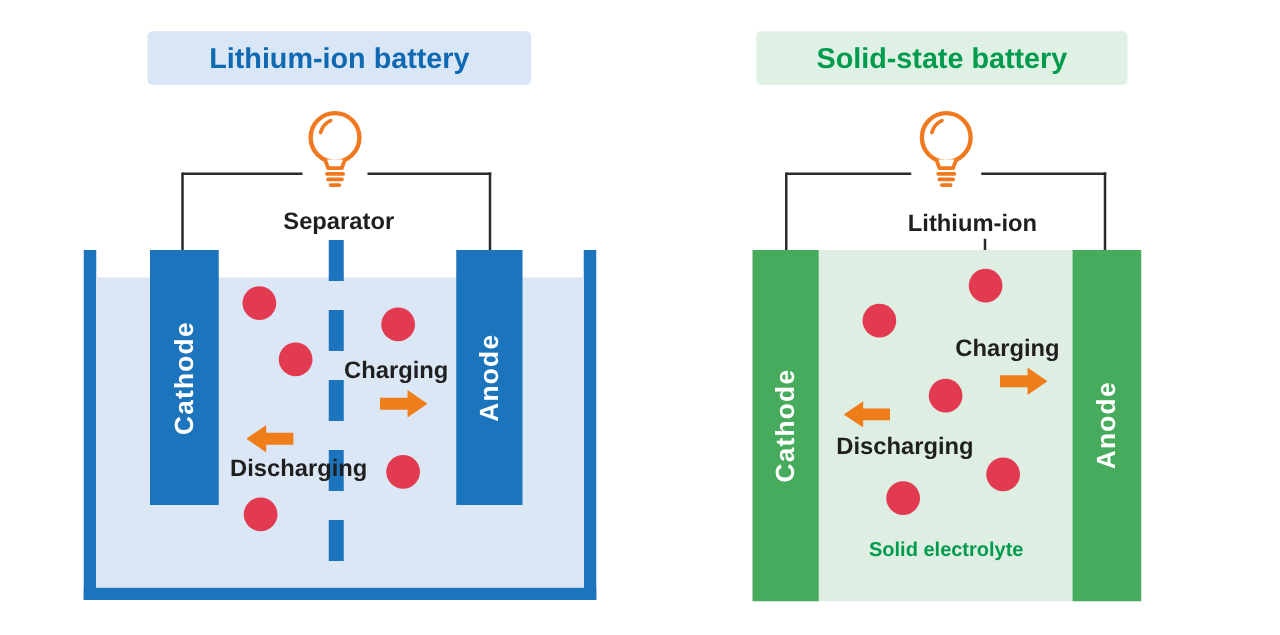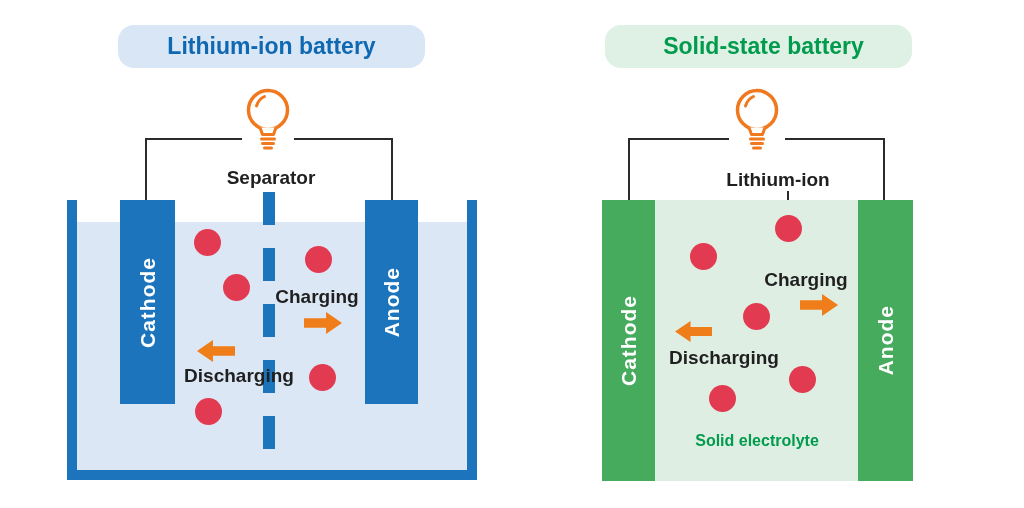--- a/index.html
+++ b/index.html
@@ -4,23 +4,23 @@
 <style>
   :root{
     --blue-electrode:#1C75BC; --blue-liquid:#DCE7F6; --blue-title-text:#0F68B2; --blue-title-bg:#D9E6F6;
     --green-electrode:#47AB5E; --green-electrolyte:#DFEEE3; --green-title-text:#009B4C; --green-title-bg:#DFF0E4;
     --ion-red:#E23B51; --arrow-orange:#EF7D1A; --bulb-orange:#F0791F; --wire-black:#2B2B2B; --label-black:#1F1F1F;
   }
   html,body{margin:0;padding:0;}
   body{font-family:"Liberation Sans", sans-serif; background:#fff;}
   .stage{position:relative; width:1024px; height:508px; background:#ffffff; overflow:hidden;}
   .abs{position:absolute;}
-  .badge{height:43px; line-height:43px; text-align:center; border-radius:16px; font-size:23px; font-weight:bold;}
+  .badge{height:43px; line-height:43px; text-align:center; border-radius:4px; font-size:23px; font-weight:bold;}
   .badge.blue{background:var(--blue-title-bg); color:var(--blue-title-text);}
-  .badge.green{background:var(--green-title-bg); color:var(--green-title-text);padding-left:10px;}
+  .badge.green{background:var(--green-title-bg); color:var(--green-title-text);}
   .wire{background:var(--wire-black);}
   .label{font-size:19px; font-weight:600; color:var(--label-black); text-align:center; white-space:nowrap;}
   .tank{border-left:10px solid var(--blue-electrode); border-right:10px solid var(--blue-electrode); border-bottom:10px solid var(--blue-electrode); box-sizing:border-box;}
   .liquid{position:absolute; background:var(--blue-liquid);}
   .electrode{display:flex; align-items:center; justify-content:center;}
   .electrode.blue{background:var(--blue-electrode);}
   .electrode.green{background:var(--green-electrode);}
   .vtext{writing-mode:vertical-rl; transform:rotate(180deg); color:#fff; font-size:21px; font-weight:700; letter-spacing:1px;}
   .sep-line{background:repeating-linear-gradient(to bottom, var(--blue-electrode) 0 33px, transparent 33px 56px);}
   .ion{position:absolute; width:27px; height:27px; border-radius:50%; background:var(--ion-red);}

